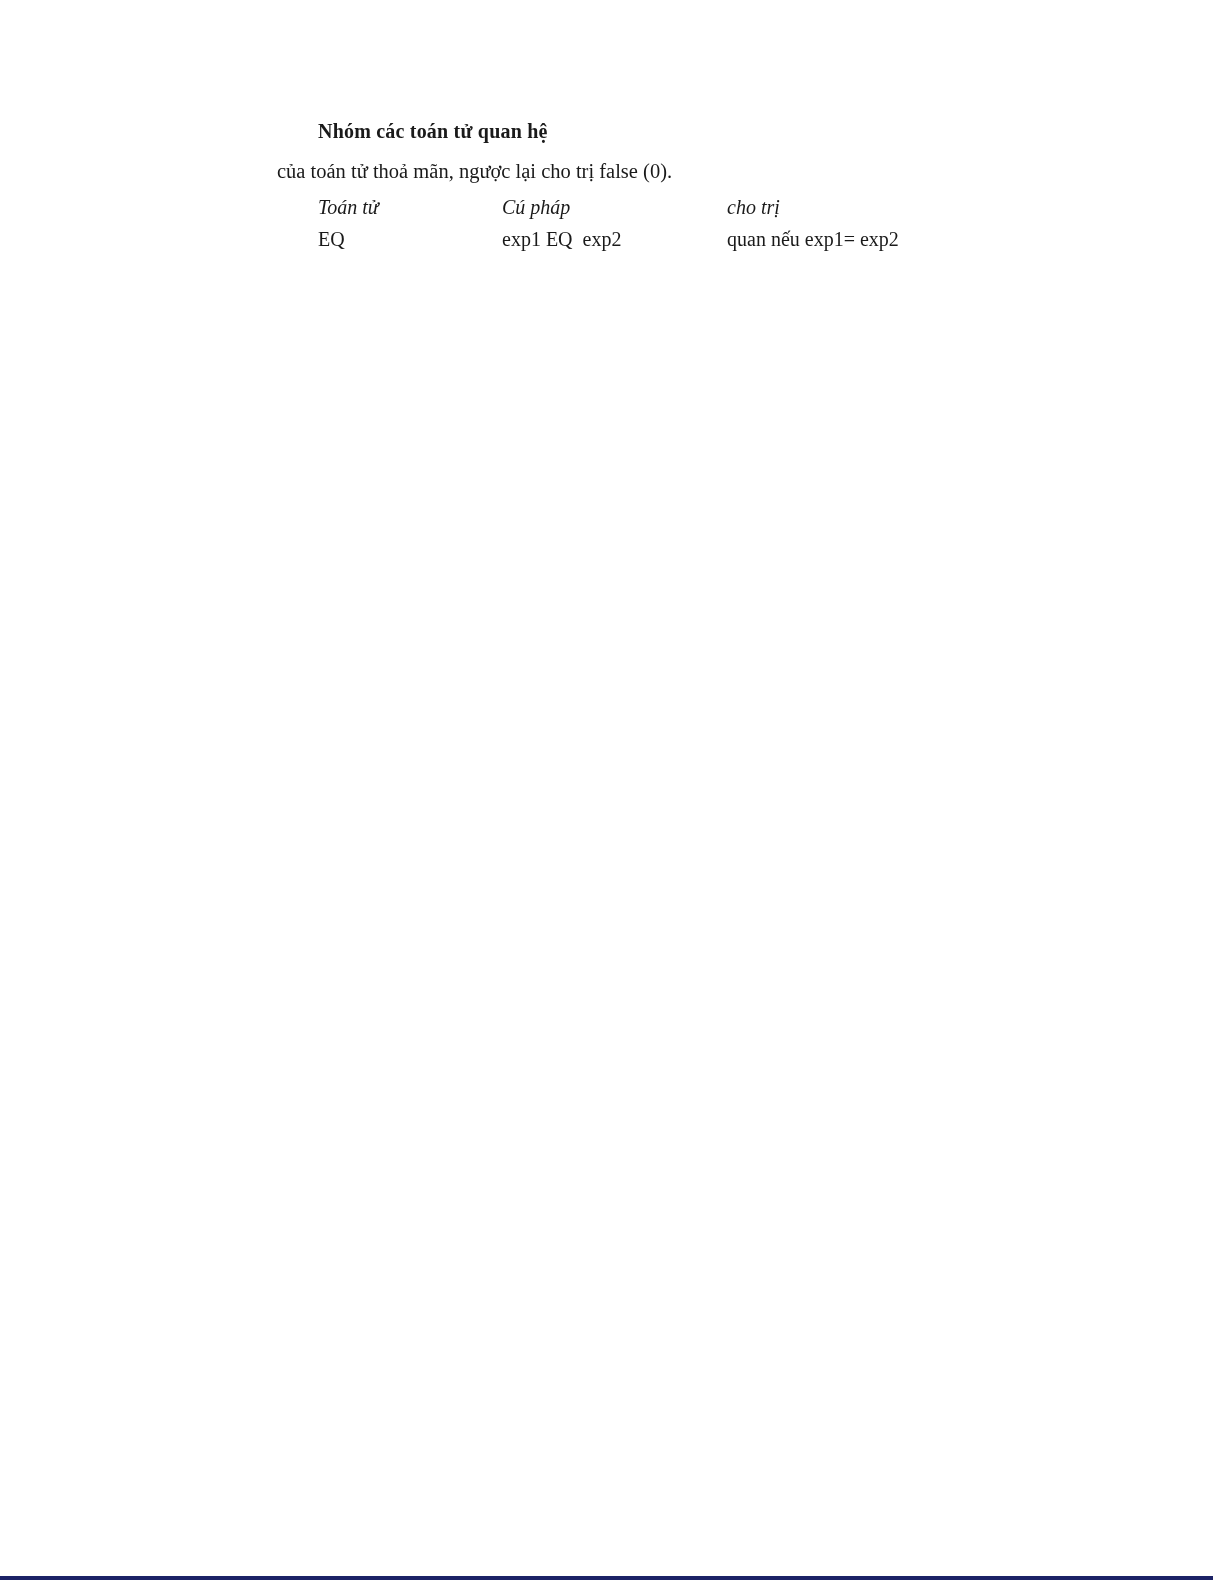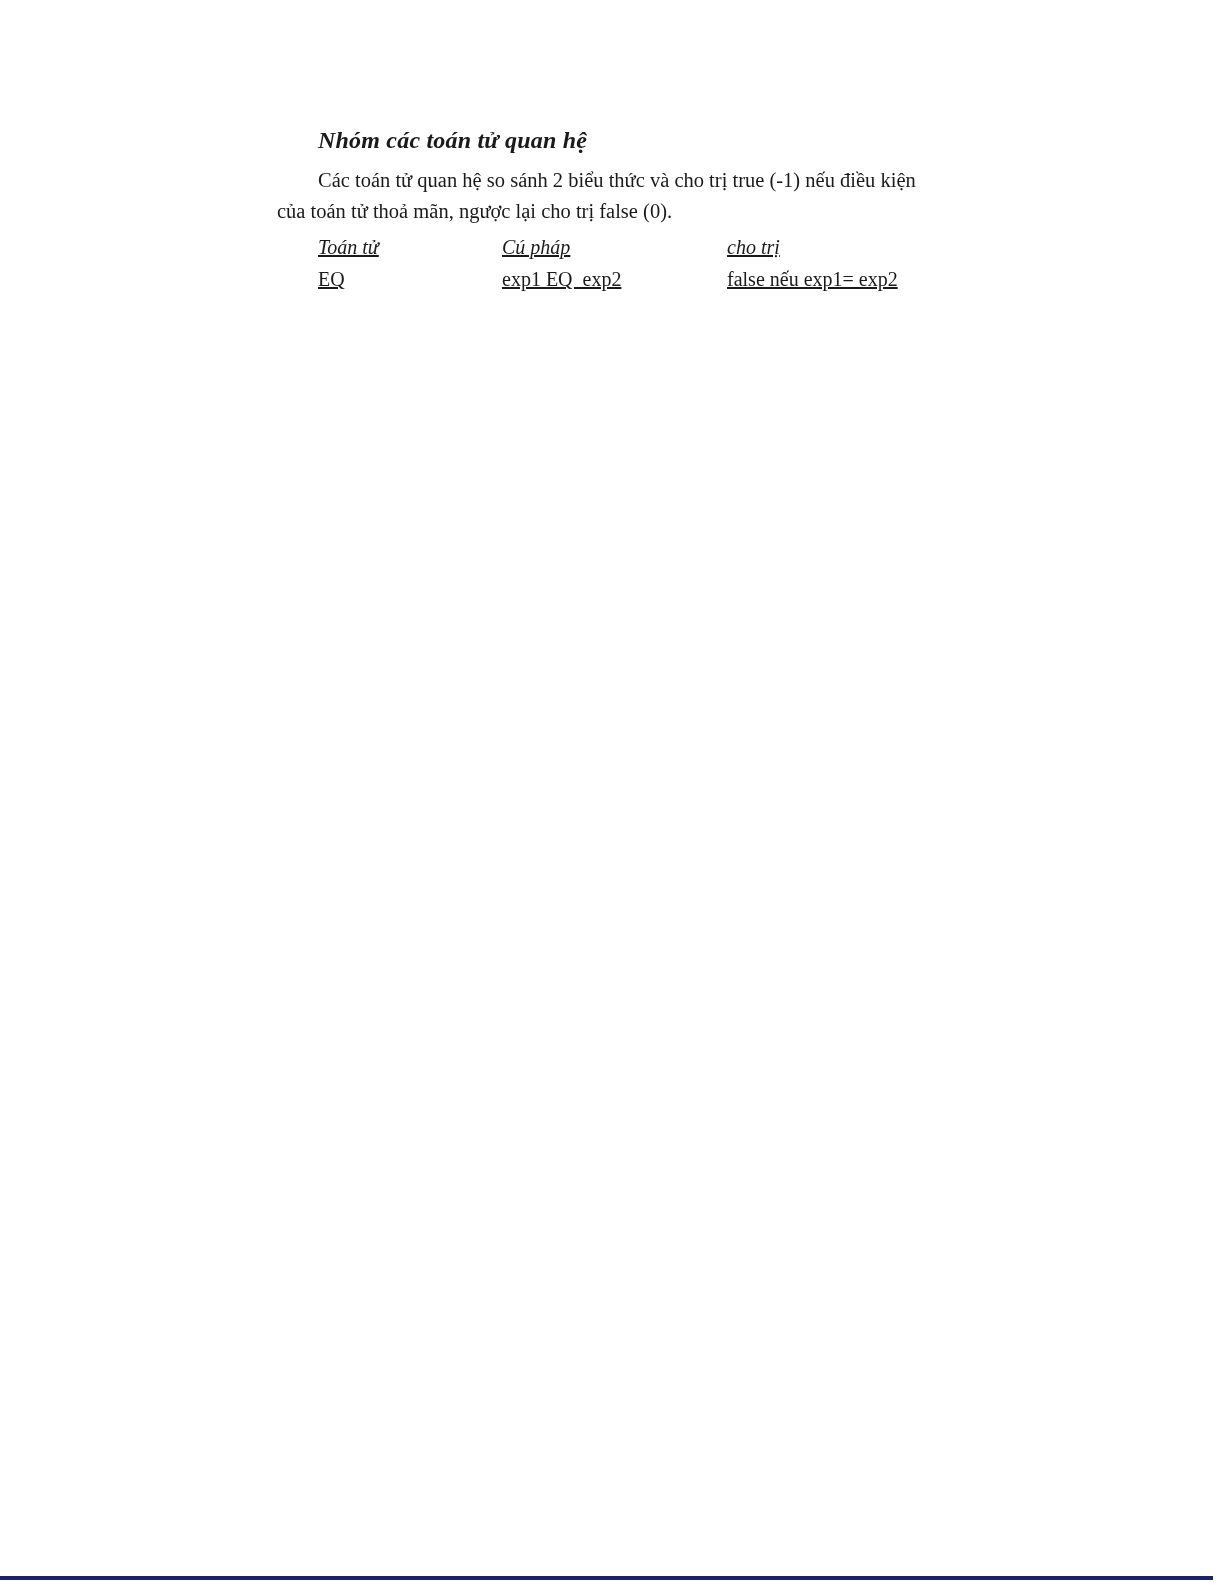--- a/index.html
+++ b/index.html
@@ -11,44 +11,42 @@
     font-family: "Liberation Serif", "DejaVu Serif", serif;
     overflow: hidden;
   }
   .content {
     position: absolute;
     left: 277px;
     top: 110px;
     width: 676px;
   }
   .heading {
-    margin: 16px 0 0 41px;
-    font-size: 24px;
+    margin: 7px 0 0 41px;
+    font-size: 20px;
     font-weight: bold;
-    font-style: italic;
     line-height: 28px;
     letter-spacing: 0.2px;
   }
   .para {
     margin-top: 11px;
     font-size: 20.5px;
     line-height: 31px;
   }
   .para .line1 { text-indent: 41px; }
   .optable {
     margin: 4px 0 0 41px;
     font-size: 20px;
   }
   .trow {
     display: flex;
     align-items: flex-end;
     height: 32.4px;
     line-height: 32.4px;
     white-space: pre;
-    text-decoration: underline;
   }
   .trow.theader { font-style: italic; }
   .col-op     { width: 184px; }
   .col-syntax { width: 225px; }
   .col-value  { flex: 1; }
   .bottom-rule {
     position: absolute;
     left: 0;
     top: 1576px;
     width: 1213px;
@@ -58,36 +56,35 @@
 </head>
 <body>
 
 <div class="page" style="color: rgb(26, 26, 26); background: rgb(255, 255, 255);">
 
   <div class="content">
 
     <h2 class="heading">Nhóm các toán tử quan hệ</h2>
 
     <div class="para">
-      <div class="line1">Các toán tử quan hệ so sánh 2 biểu thức và cho trị true (-1) nếu điều kiện</div>
       <div class="line2">của toán tử thoả mãn, ngược lại cho trị false (0).</div>
     </div>
 
     <div class="optable">
 
       <div class="trow theader">
         <span class="col-op">Toán tử</span>
         <span class="col-syntax">Cú pháp</span>
         <span class="col-value">cho trị</span>
       </div>
 
       <div class="trow">
         <span class="col-op">EQ</span>
         <span class="col-syntax">exp1 EQ  exp2</span>
-        <span class="col-value">false nếu exp1= exp2</span>
+        <span class="col-value">quan nếu exp1= exp2</span>
       </div>
 
 
 
 
 
 
     </div>
   </div>
 

